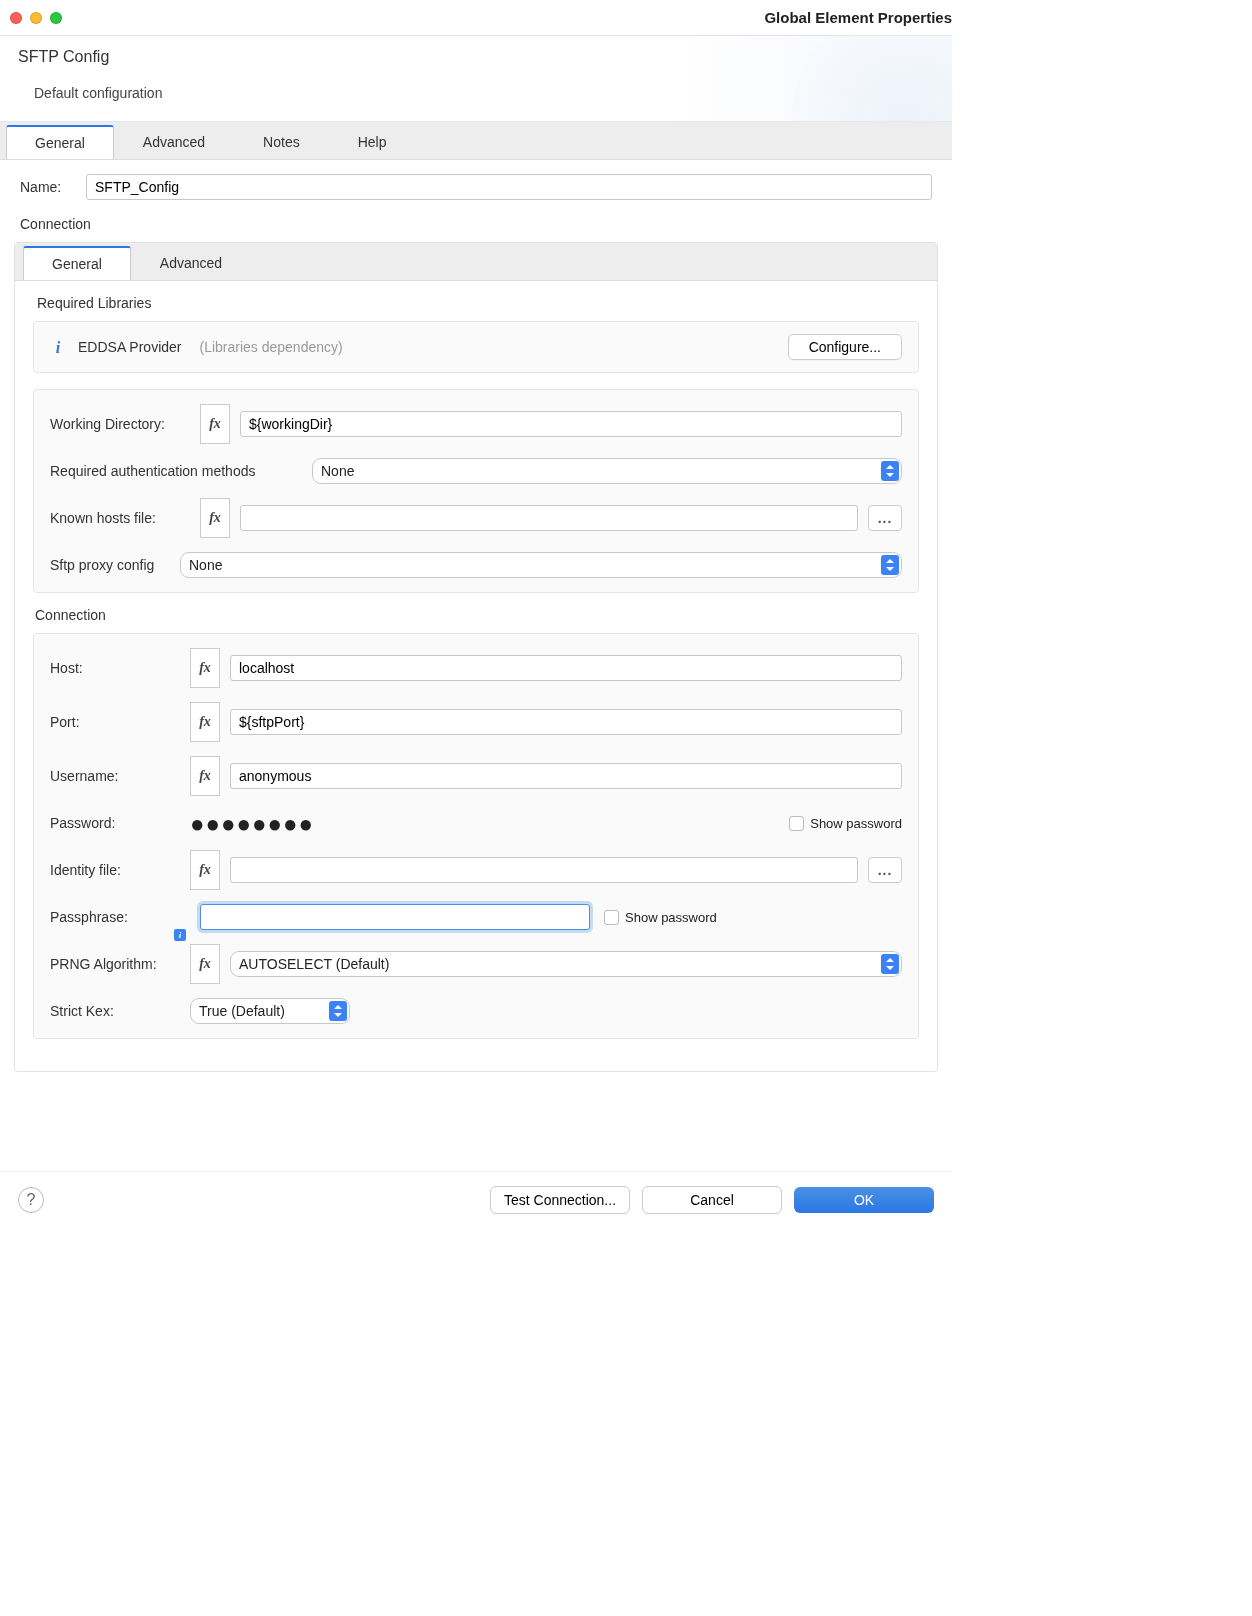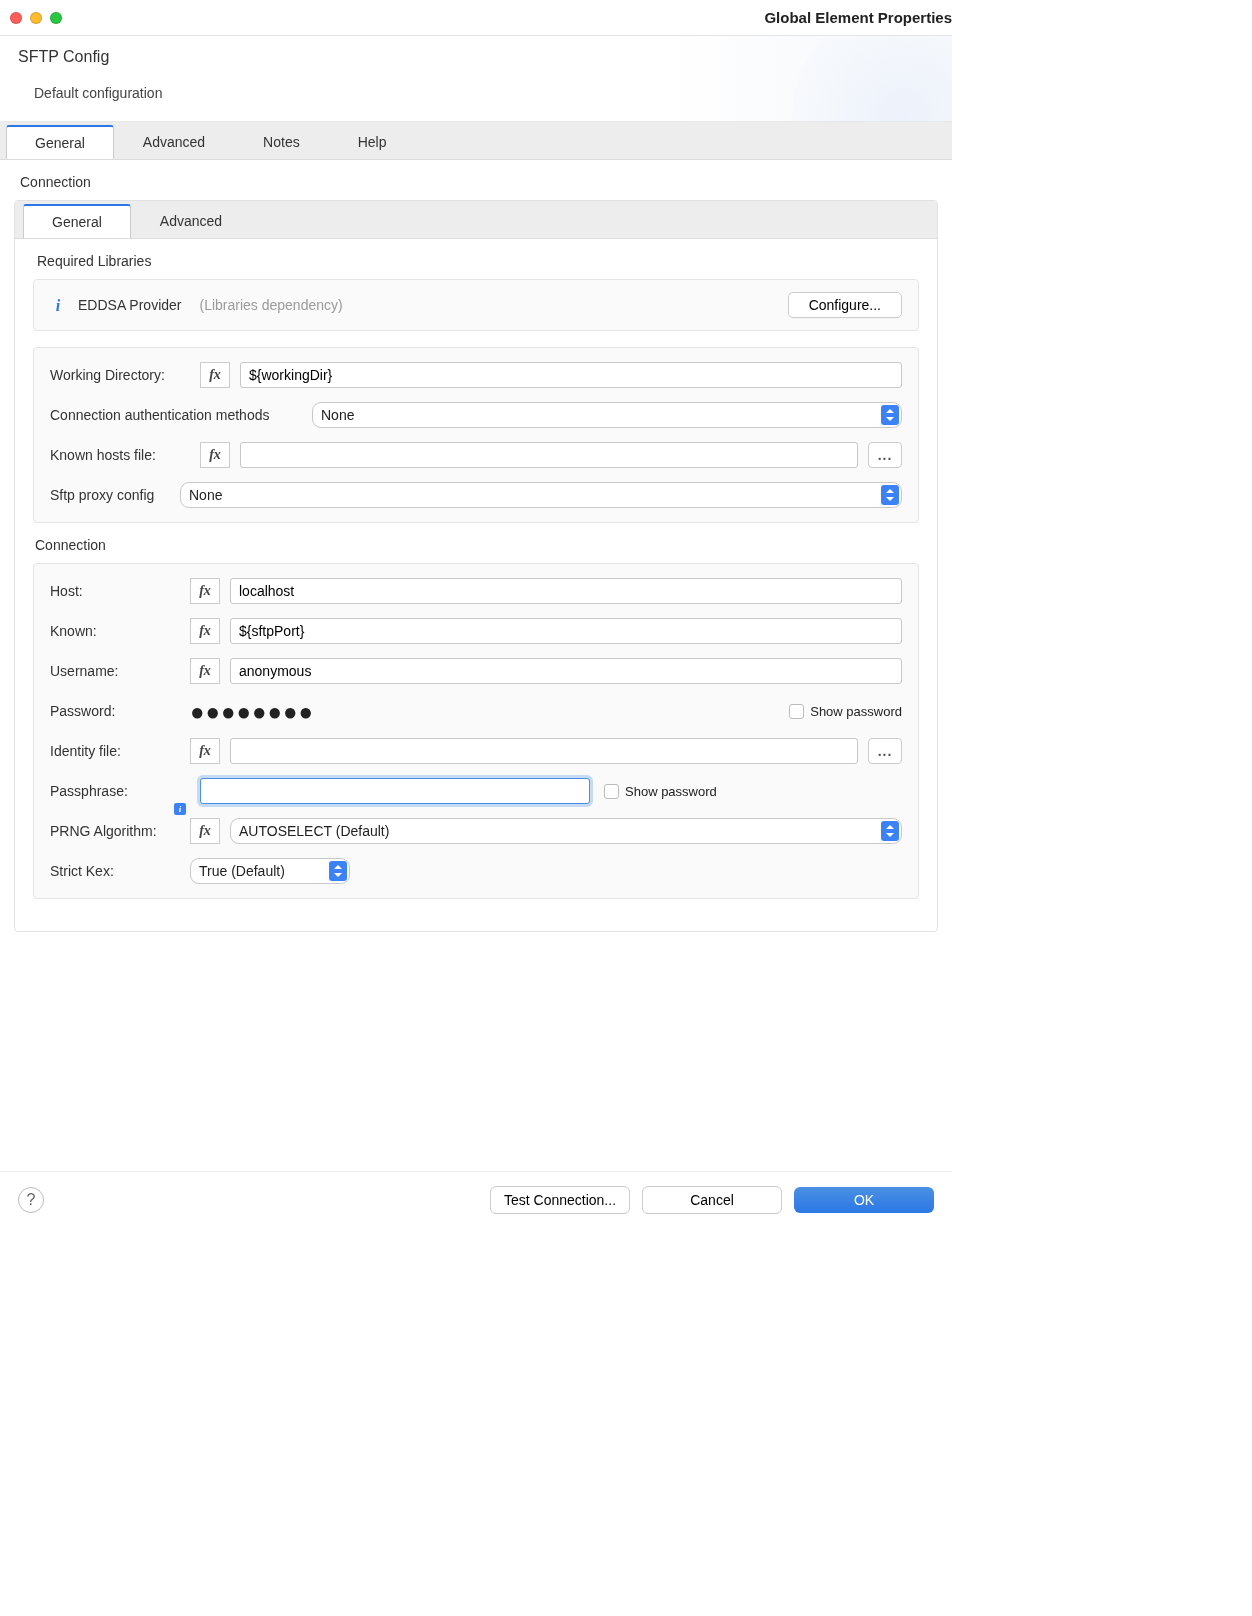--- a/index.html
+++ b/index.html
@@ -209,21 +209,21 @@
     .field-row:last-child { margin-bottom: 0; }
     .field-label {
       font-size: 14px;
       color: #333;
       width: 220px;
       flex: 0 0 auto;
     }
     .field-label.narrow { width: 130px;}
 
     .fx-btn {
-      width: 30px; height: 26px;
+      width: 30px; height: 40px;
       border: 1px solid #ccc;
       border-radius: 0;
       background: #fff;
       display: flex; align-items: center; justify-content: center;
       font-family: Georgia, "Times New Roman", serif;
       font-style: italic;
       font-weight: bold;
       font-size: 14px;
       color: #444;
       cursor: pointer;
@@ -374,20 +374,24 @@
 
 <div class="tabs">
   <div class="tab active">General</div>
   <div class="tab">Advanced</div>
   <div class="tab">Notes</div>
   <div class="tab">Help</div>
 </div>
 
 <div class="content">
 
+  <div class="row-name">
+    <label>Name:</label>
+    <input class="text-input" type="text" value="SFTP_Config" style="">
+  </div>
 
   <div class="section-label">Connection</div>
 
   <div class="groupbox">
     <div class="inner-tabs">
       <div class="tab active">General</div>
       <div class="tab">Advanced</div>
     </div>
 
     <div class="inner-content">
@@ -405,21 +409,21 @@
 
       <div class="field-group">
 
         <div class="field-row">
           <span class="field-label narrow" style="width:140px">Working Directory:</span>
           <span class="fx-btn">fx</span>
           <input class="text-input" type="text" value="${workingDir}" style="">
         </div>
 
         <div class="field-row">
-          <span class="field-label" style="width:252px">Connection authentication methods</span>
+          <span class="field-label" style="width:252px">Required authentication methods</span>
           <div class="select">
             <span>None</span>
             <span class="select-caret">
               <svg viewBox="0 0 8 12">
                   <path d="M4 0 L8 4 L0 4 Z M0 8 L8 8 L4 12 Z"></path>
                 </svg>
             </span>
           </div>
         </div>
 
@@ -447,21 +451,21 @@
 
       <div class="field-group">
 
         <div class="field-row">
           <span class="field-label narrow">Host:</span>
           <span class="fx-btn">fx</span>
           <input class="text-input" type="text" value="localhost" style="">
         </div>
 
         <div class="field-row">
-          <span class="field-label narrow">Known:</span>
+          <span class="field-label narrow">Port:</span>
           <span class="fx-btn">fx</span>
           <input class="text-input" type="text" value="${sftpPort}" style="">
         </div>
 
         <div class="field-row">
           <span class="field-label narrow">Username:</span>
           <span class="fx-btn">fx</span>
           <input class="text-input" type="text" value="anonymous" style="">
         </div>
 

